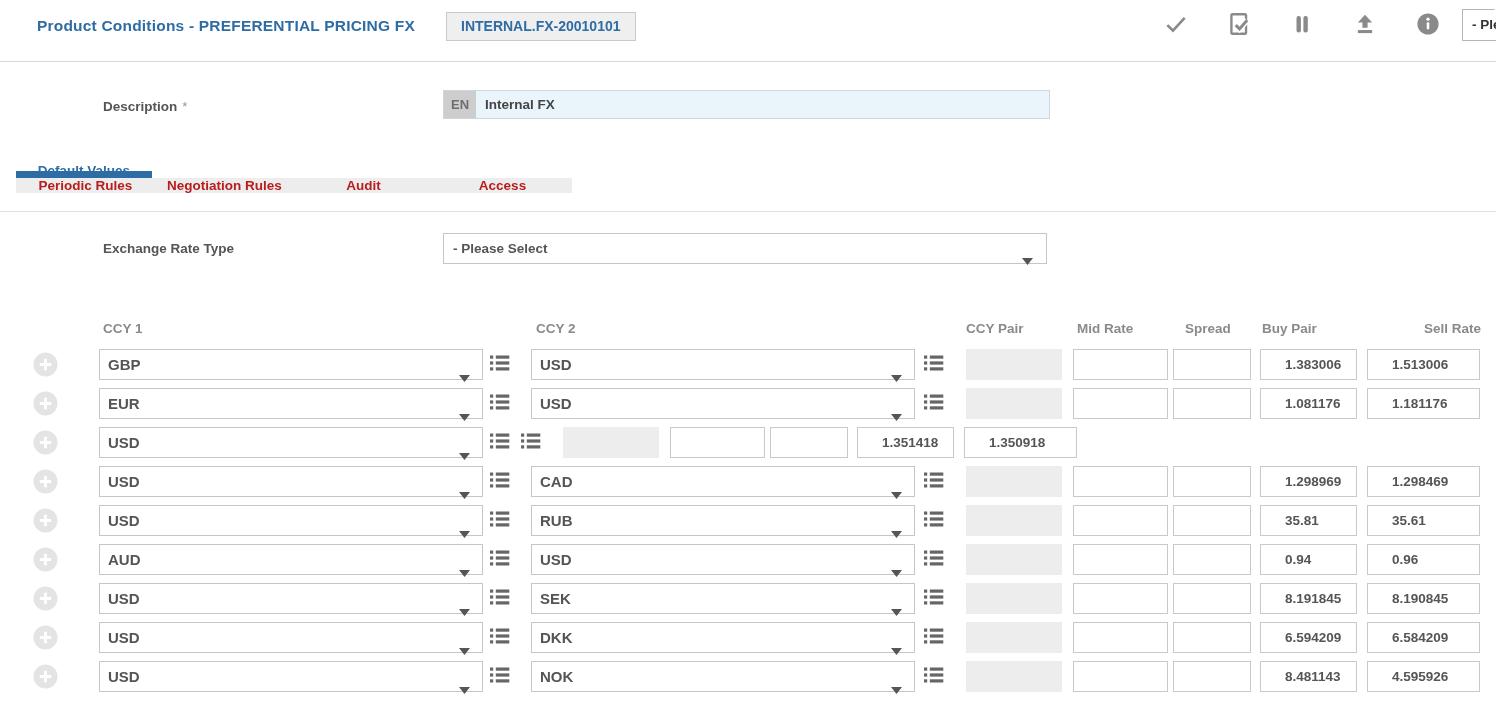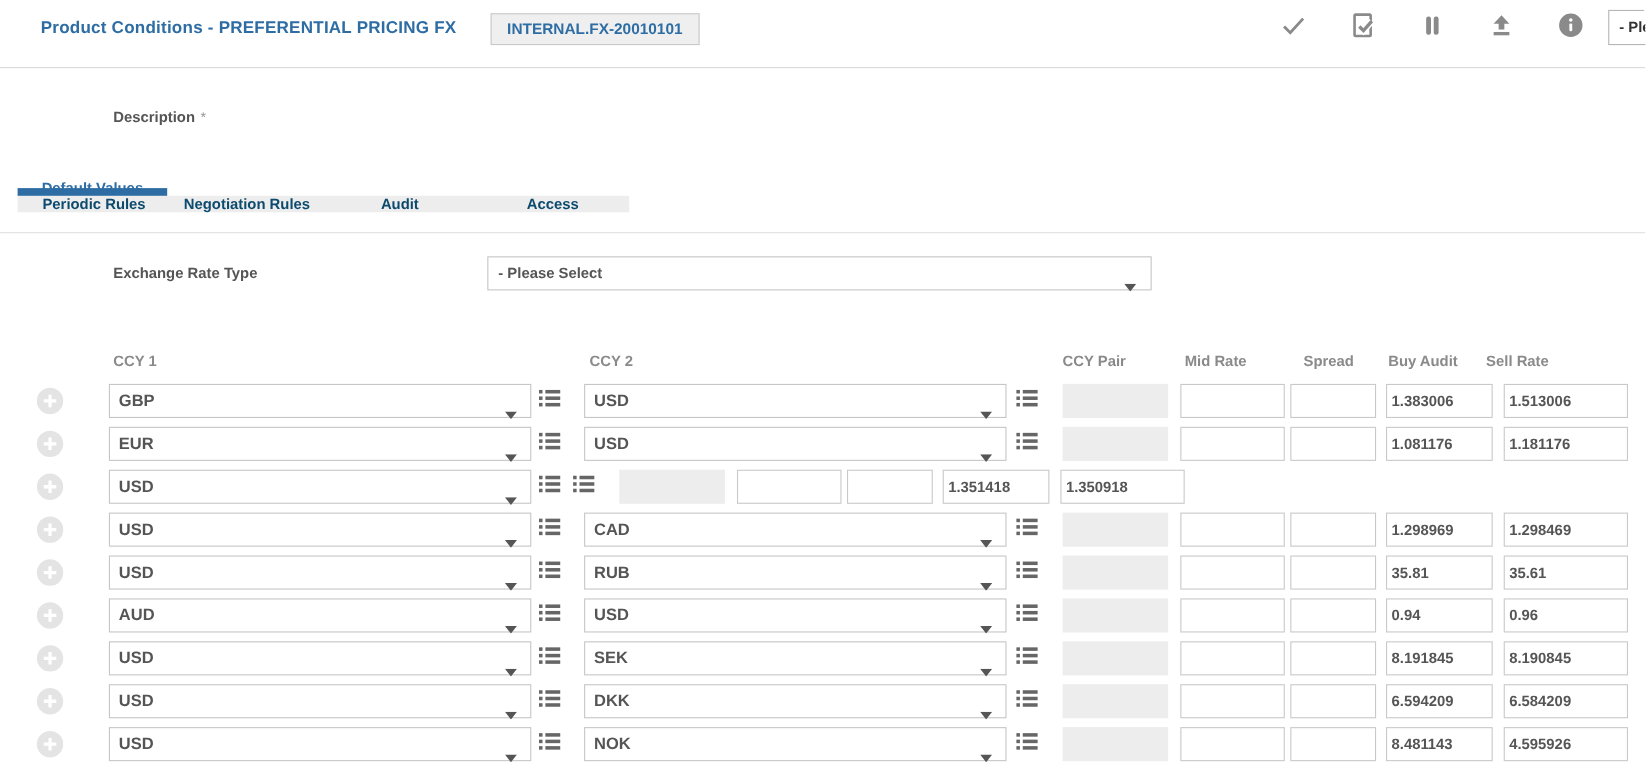--- a/index.html
+++ b/index.html
@@ -21,45 +21,45 @@
   .lang-badge { width: 32px; background: #cdcdcd; color: #6e6e6e; font-weight: bold; font-size: 13px; text-align: center; line-height: 27px; flex: none; }
   .desc-value { padding-left: 9px; line-height: 27px; font-weight: bold; font-size: 13.5px; color: #444; }
 
   
   .tabs-underline { position: absolute; top: 211px; left: 0; width: 1496px; height: 1px; background: #e0e0e0; }
   .tabs { position: absolute; left: 16px; top: 163px; height: 49px; display: flex; flex-direction: column; }
   .tab { display: flex; align-items: center; justify-content: center; font-size: 13.5px; font-weight: bold; cursor: pointer; }
   .tab-active { width: 136px; background: #fff; color: #2e6da4; position: relative; }
   .tab-active::after { content: ""; position: absolute; left: 0; bottom: 0; width: 100%; height: 7px; background: #2e6da4; }
   .tabs-gray { display: flex; background: #ededed; }
-  .tab-inactive { width: 139px; color: #0c4a6e; }
+  .tab-inactive { width: 139px; color: #b91c1c; }
 
   
   .ert-label { position: absolute; left: 103px; top: 241px; font-size: 13.5px; font-weight: bold; color: #555; }
   .ert-select { position: absolute; left: 443px; top: 233px; width: 604px; height: 31px; border: 1px solid #c6c6c6; background: #fff; line-height: 29px; padding-left: 9px; font-size: 13.5px; font-weight: bold; color: #555; cursor: pointer; }
   .ert-select .caret { right: 13px; }
 
   
   .tbl-header { position: absolute; top: 321px; left: 0; height: 18px; font-size: 13.5px; font-weight: bold; color: #8a8a8a; }
   .th { position: absolute; top: 0; white-space: nowrap; }
   .th-ccy1 { left: 103px; } .th-ccy2 { left: 536px; } .th-pair { left: 966px; }
-  .th-mid { left: 1077px; } .th-spread { left: 1185px; } .th-buy { left: 1262px; } .th-sell { left: 1351px; }
+  .th-mid { left: 1077px; } .th-spread { left: 1185px; } .th-buy { left: 1262px; } .th-sell { left: 1424px; }
 
   .rows { position: absolute; top: 349px; left: 0; width: 1496px; }
   .row { display: flex; height: 31px; margin-bottom: 8px; }
   .plus-btn { margin-left: 33px; width: 25px; height: 25px; align-self: center; flex: none; cursor: pointer; }
   .select { position: relative; border: 1px solid #c6c6c6; background: #fff; line-height: 29px; padding-left: 8px; font-size: 15px; font-weight: bold; color: #555; cursor: pointer; flex: none; }
   .caret { position: absolute; top: 12px; }
   .select .caret { right: 12px; }
   .sel1 { margin-left: 41px; width: 384px; }
   .sel2 { margin-left: 19px; width: 384px; }
   .list-btn { width: 24px; align-self: center; flex: none; cursor: pointer; display: flex; align-items: center; justify-content: center; }
   .list1 { margin-left: 5px; }
   .list2 { margin-left: 7px; }
-  .cell { flex: none; line-height: 29px; padding-left: 4px; font-size: 13.5px; font-weight: bold; color: #555; }
+  .cell { flex: none; line-height: 29px; padding-left: 24px; font-size: 13.5px; font-weight: bold; color: #555; }
   .cell-input { border: 1px solid #c9c9c9; background: #fff; }
   .cell-disabled { background: #ededed; border: none; }
   .c-pair { margin-left: 20px; width: 96px; }
   .c-mid { margin-left: 11px; width: 95px; }
   .c-spread { margin-left: 5px; width: 78px; }
   .c-buy { margin-left: 9px; width: 97px; }
   .c-sell { margin-left: 10px; width: 113px; }
 </style>
 </head>
 <body>
@@ -113,20 +113,24 @@
         </span>
       </div>
     </div>
 
     <div class="top-dropdown">- Please Select</div>
   </div>
 
   <div class="desc-label">
     <span>Description</span><span class="req-star">*</span>
   </div>
+  <div class="desc-field">
+    <div class="lang-badge">EN</div>
+    <div class="desc-value">Internal FX</div>
+  </div>
 
   <div class="tabs-underline"></div>
   <div class="tabs">
     <div class="tab tab-active">Default Values</div>
     <div class="tabs-gray">
       <div class="tab tab-inactive">Periodic Rules</div>
       <div class="tab tab-inactive">Negotiation Rules</div>
       <div class="tab tab-inactive">Audit</div>
       <div class="tab tab-inactive">Access</div>
     </div>
@@ -141,21 +145,21 @@
         </svg>
     </span>
   </div>
 
   <div class="tbl-header">
     <span class="th th-ccy1">CCY 1</span>
     <span class="th th-ccy2">CCY 2</span>
     <span class="th th-pair">CCY Pair</span>
     <span class="th th-mid">Mid Rate</span>
     <span class="th th-spread">Spread</span>
-    <span class="th th-buy">Buy Audit</span>
+    <span class="th th-buy">Buy Pair</span>
     <span class="th th-sell">Sell Rate</span>
   </div>
 
   <div class="rows">
     <div class="row">
       <div class="plus-btn">
         <span>
           <svg width="25" height="25" viewBox="0 0 25 25">
             <circle cx="12.5" cy="12.5" r="12" fill="#e4e4e4"></circle>
             <path d="M12.5 6.8 V18.2 M6.8 12.5 H18.2" stroke="#ffffff" stroke-width="3"></path>

